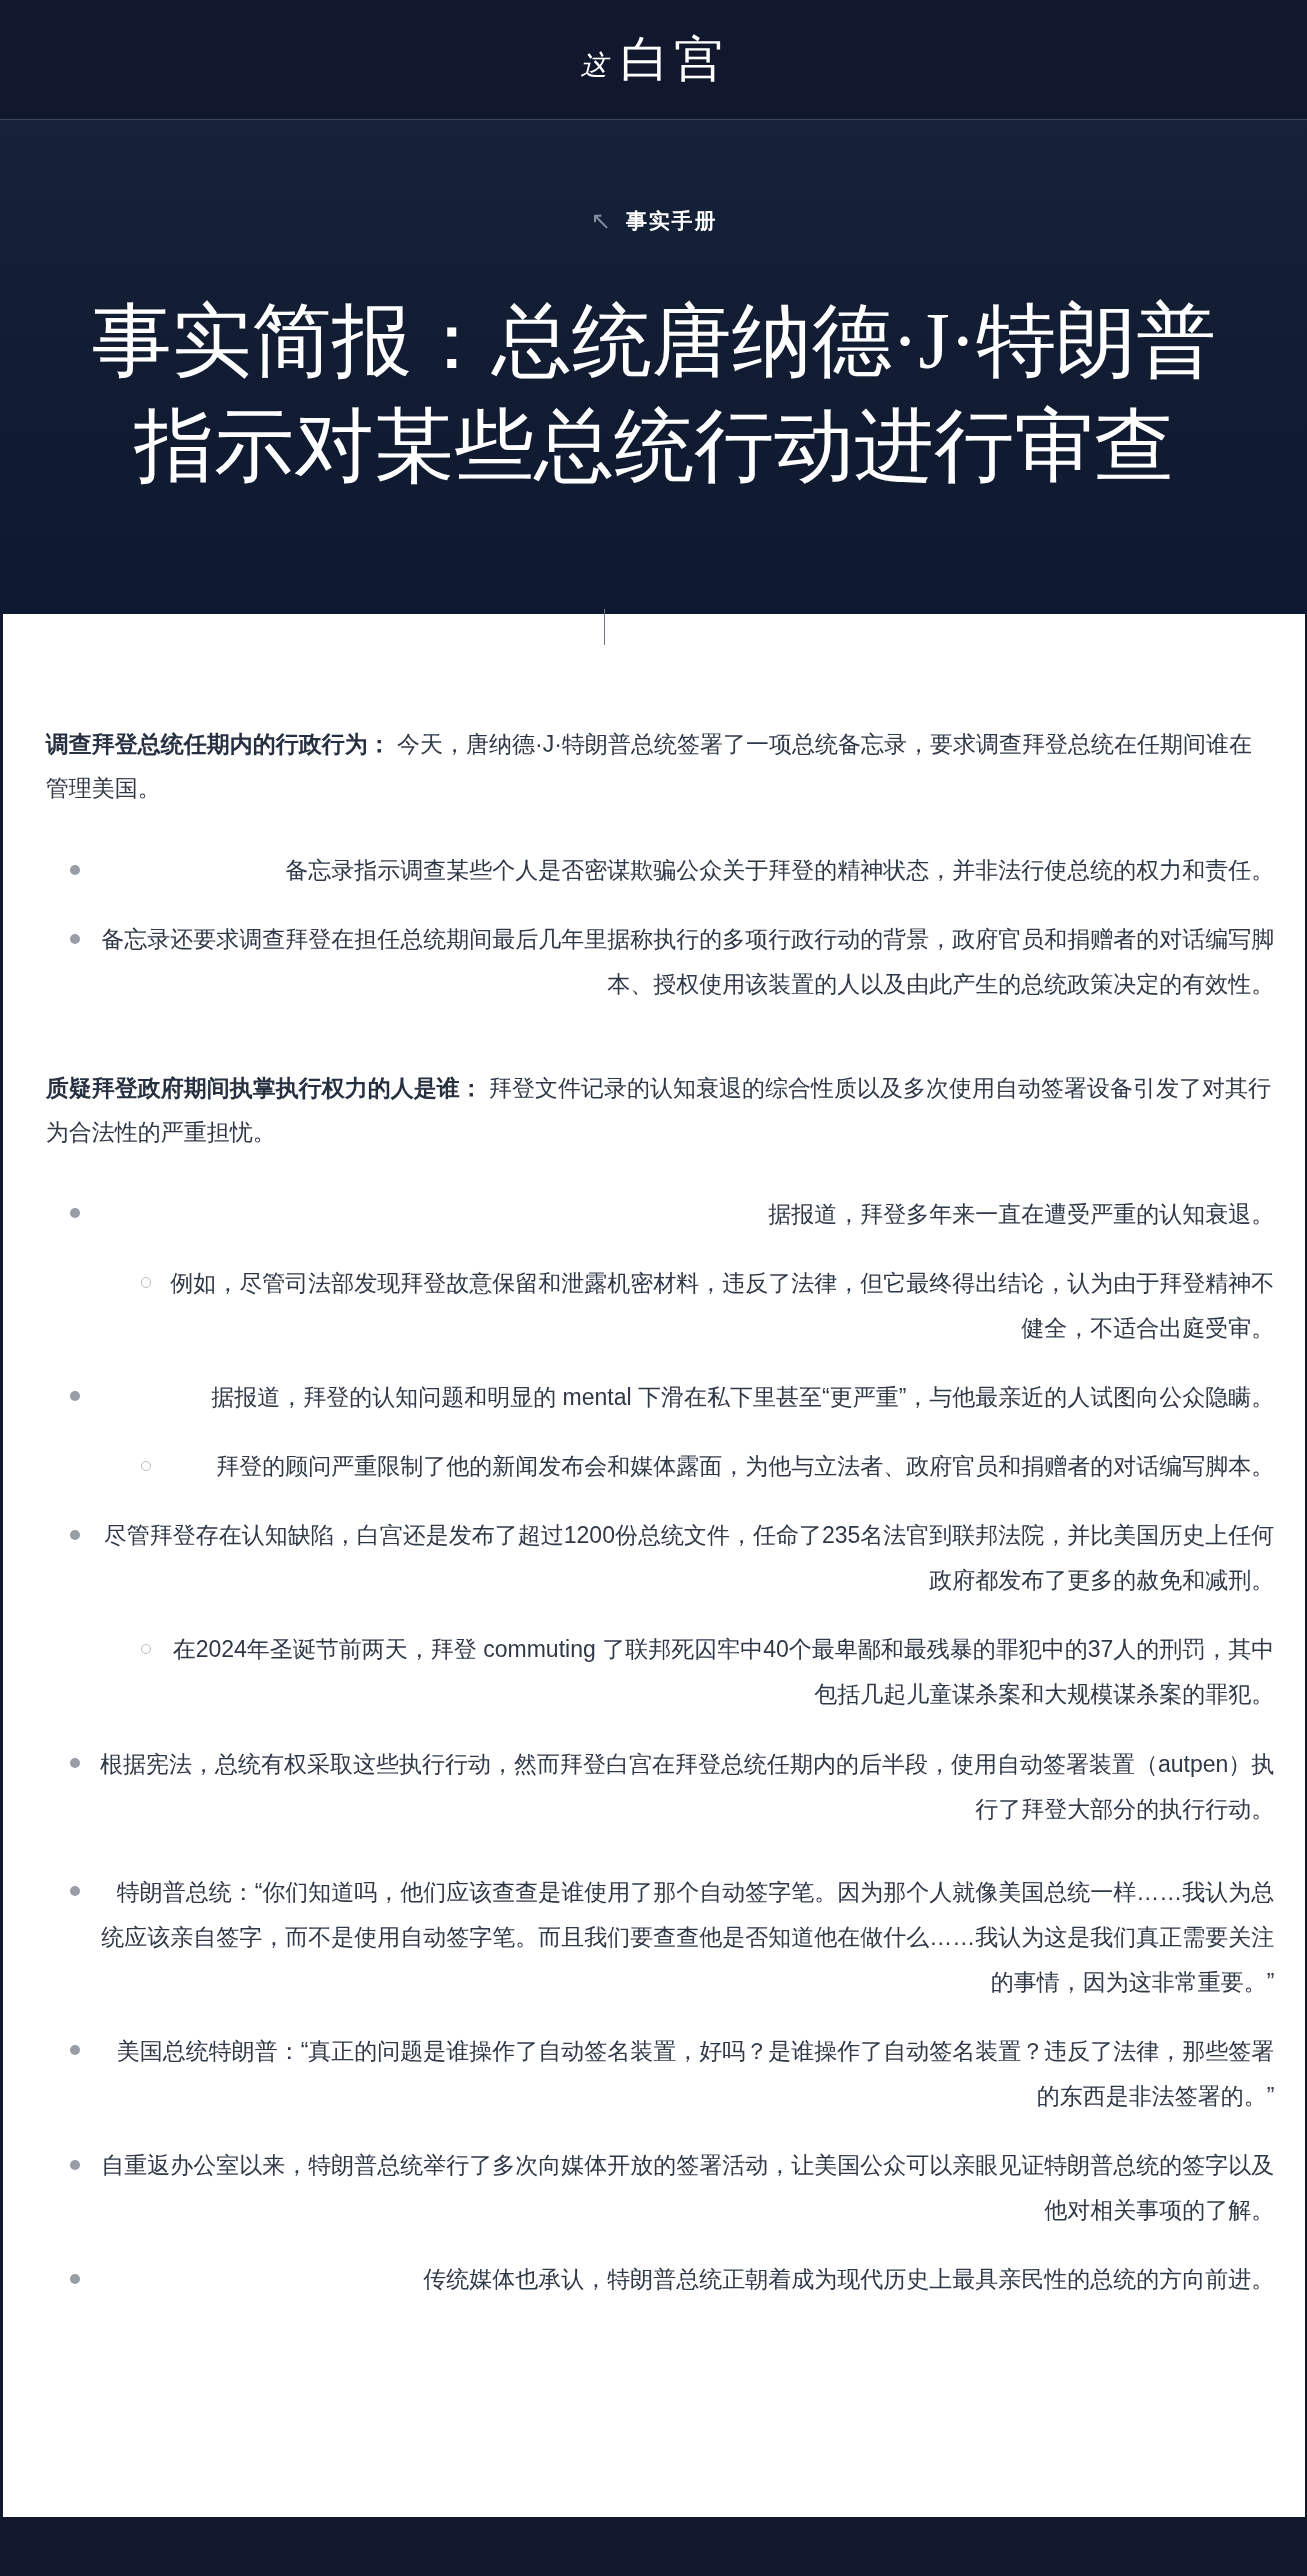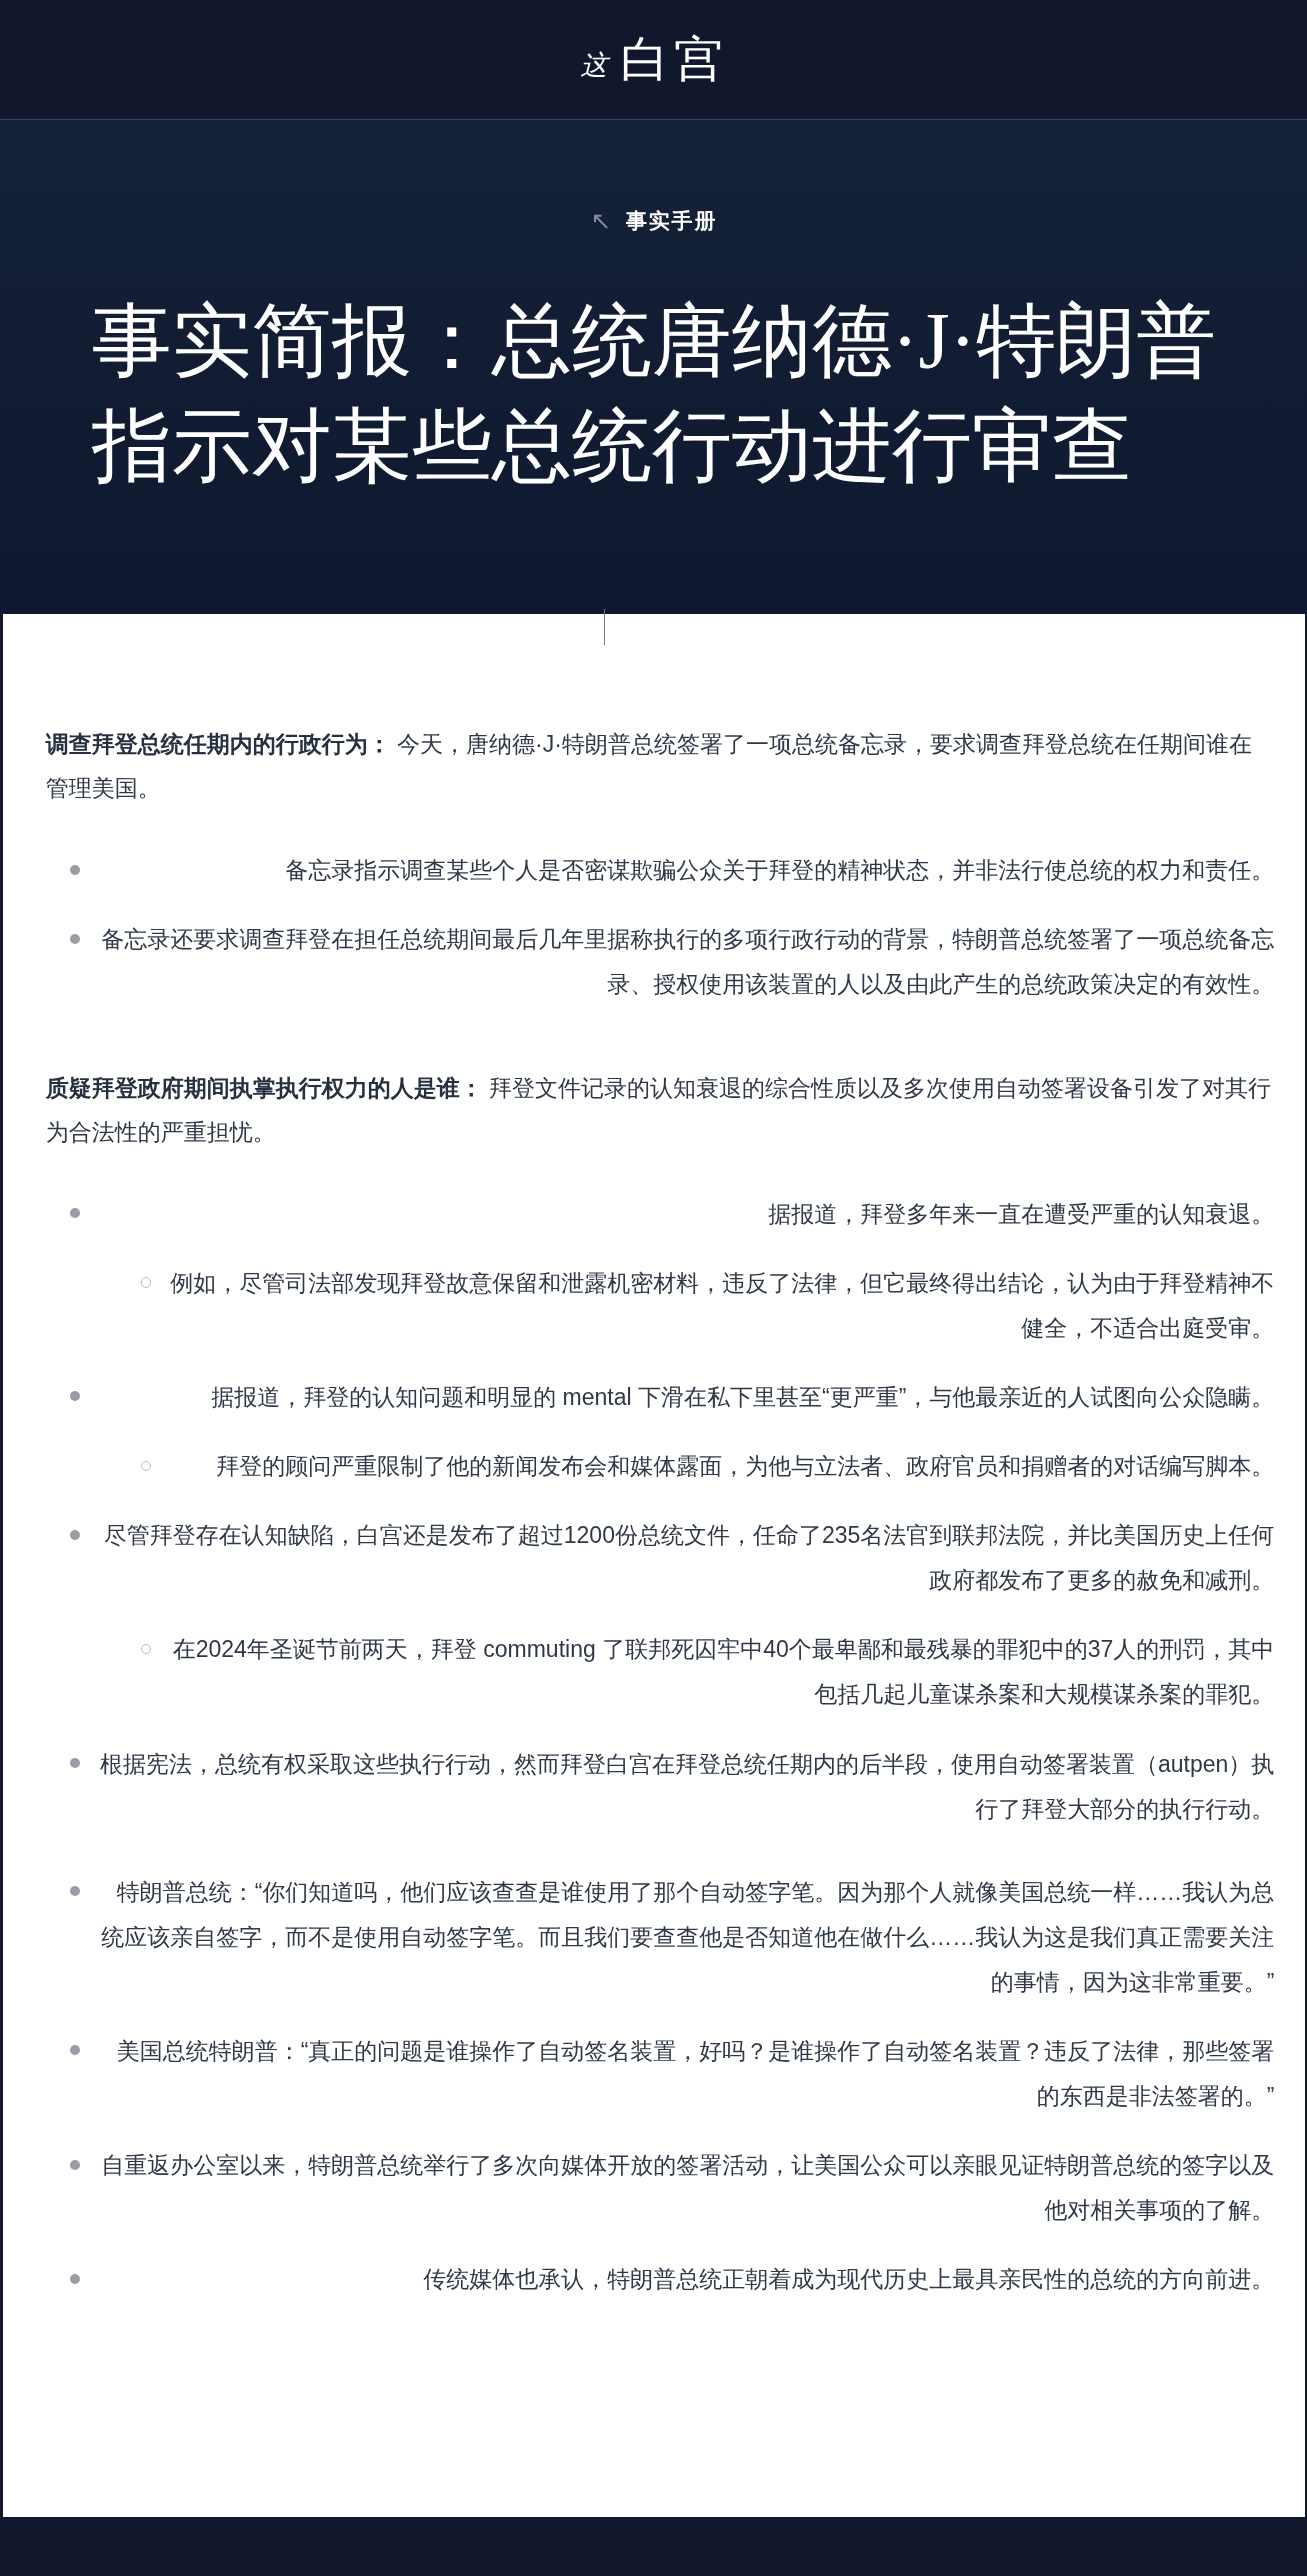--- a/index.html
+++ b/index.html
@@ -34,20 +34,21 @@
     box-sizing:border-box;
     padding-top:87px;
   }
   .breadcrumb{
     display:flex;align-items:center;gap:12.8px;
     font-size:21px;font-weight:bold;letter-spacing:1.8px;
     cursor:pointer;
   }
   .breadcrumb .arrow{color:#848da0;font-size:24.6px;font-weight:normal;line-height:1;}
   .hero-title{
+    text-align:center;
     font-family:"Liberation Serif","DejaVu Serif",serif;
     font-weight:normal;
     font-size:80px;
     line-height:1.32;
     color:#ffffff;
   }
   .byline{
     margin-top:56px;
     display:flex;align-items:center;gap:27px;
     font-size:23px;color:#ffffff;
@@ -116,21 +117,21 @@
 
 <main class="content">
     <p class="para"><strong>调查拜登总统任期内的行政行为：</strong> <span>今天，唐纳德·J·特朗普总统签署了一项总统备忘录，要求调查拜登总统在任期间谁在管理美国。</span></p>
     <div class="blist">
       <div class="bitem l1">
         <span class="marker disc"></span>
         <span class="btext">备忘录指示调查某些个人是否密谋欺骗公众关于拜登的精神状态，并非法行使总统的权力和责任。</span>
       </div>
       <div class="bitem l1">
         <span class="marker disc"></span>
-        <span class="btext">备忘录还要求调查拜登在担任总统期间最后几年里据称执行的多项行政行动的背景，特朗普总统签署了一项总统备忘录、授权使用该装置的人以及由此产生的总统政策决定的有效性。</span>
+        <span class="btext">备忘录还要求调查拜登在担任总统期间最后几年里据称执行的多项行政行动的背景，政府官员和捐赠者的对话编写脚本、授权使用该装置的人以及由此产生的总统政策决定的有效性。</span>
       </div>
     </div>
     <p class="para"><strong>质疑拜登政府期间执掌执行权力的人是谁：</strong> <span>拜登文件记录的认知衰退的综合性质以及多次使用自动签署设备引发了对其行为合法性的严重担忧。</span></p>
     <div class="blist">
       <div class="bitem l1">
         <span class="marker disc"></span>
         <span class="btext">据报道，拜登多年来一直在遭受严重的认知衰退。</span>
       </div>
       <div class="bitem l2">
         <span class="marker circ"></span>

